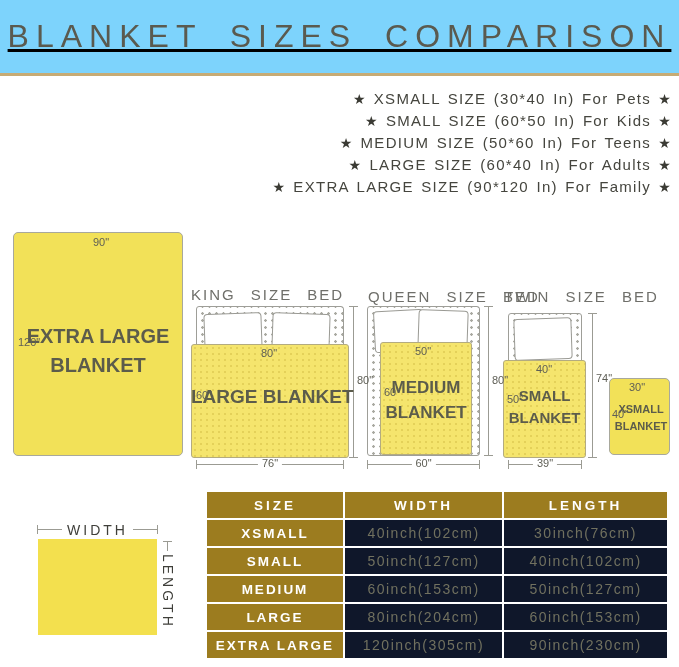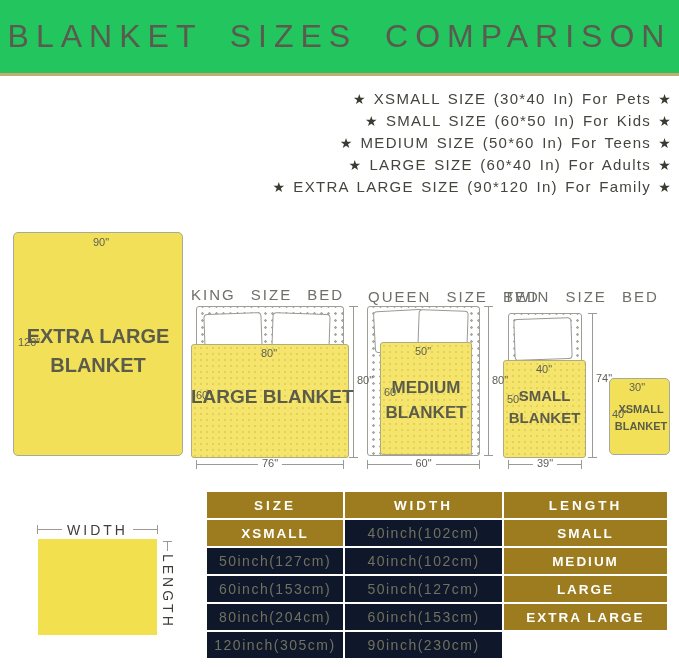--- a/index.html
+++ b/index.html
@@ -1,21 +1,21 @@
 <!DOCTYPE html>
 <html><head>
 <meta charset="utf-8">
 <style>
   html,body{margin:0;padding:0;background:#fff;}
   .canvas{position:relative;width:679px;height:667px;background:#ffffff;overflow:hidden;
           font-family:"Liberation Sans", sans-serif;}
 
   
-  .banner{position:absolute;left:0;top:0;width:679px;height:73px;background:#22c55e;
-          border-bottom:3px solid #c7ab74;display:flex;align-items:center;justify-content:center;}
+  .banner{position:absolute;left:0;top:0;width:679px;height:73px;background:#7dd3fc;
+          border-bottom:3px solid #c7ab74;display:flex;align-items:center;justify-content:center;text-decoration:underline;}
   .banner-title{font-size:32px;font-weight:400;color:#5a5a4f;letter-spacing:7px;word-spacing:12px;}
 
   
   .size-list{position:absolute;left:0;top:88px;width:679px;text-align:center;}
   .size-line{font-size:15px;color:#45453e;letter-spacing:1.3px;word-spacing:2px;line-height:21px;text-align:right;}
   .star{color:#3b3b34;font-size:14px;padding:0 7px;}
 
   
   .blanket-solid{position:absolute;background:#f2e158;border:1.3px solid #a8a89c;border-radius:5px;box-sizing:border-box;z-index:3;}
   .blanket-dotted{position:absolute;background-color:#f5e56d;
@@ -194,20 +194,21 @@
   <div class="dline-v legend-lline"></div>
   <span class="legend-llabel">LENGTH</span>
 
   <div class="size-table">
     <div class="cell cell-head">SIZE</div>
     <div class="cell cell-head">WIDTH</div>
     <div class="cell cell-head">LENGTH</div>
 
     <div class="cell cell-label">XSMALL</div>
     <div class="cell cell-data">40inch(102cm)</div>
+    <div class="cell cell-data">30inch(76cm)</div>
 
     <div class="cell cell-label">SMALL</div>
     <div class="cell cell-data">50inch(127cm)</div>
     <div class="cell cell-data">40inch(102cm)</div>
 
     <div class="cell cell-label">MEDIUM</div>
     <div class="cell cell-data">60inch(153cm)</div>
     <div class="cell cell-data">50inch(127cm)</div>
 
     <div class="cell cell-label">LARGE</div>

